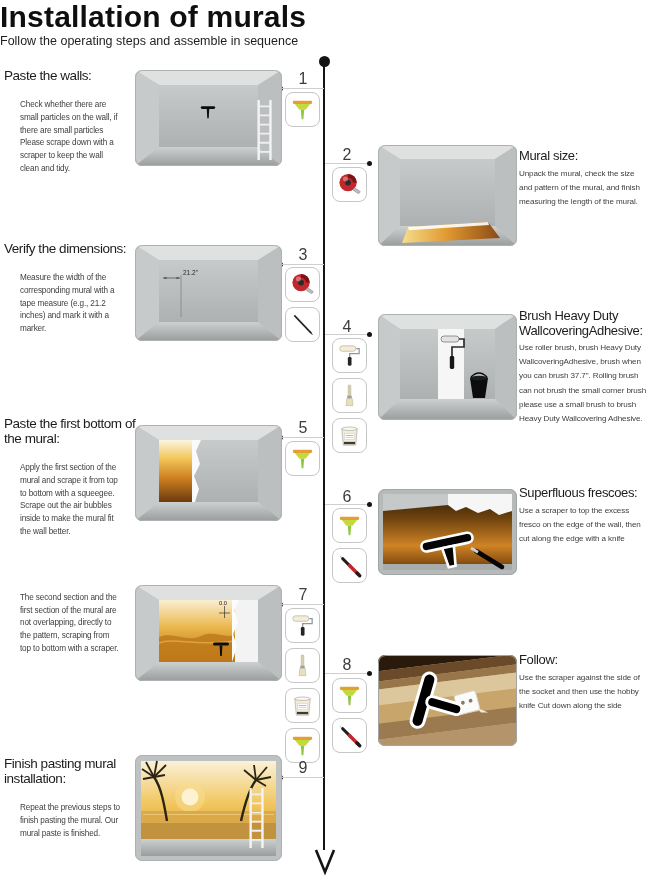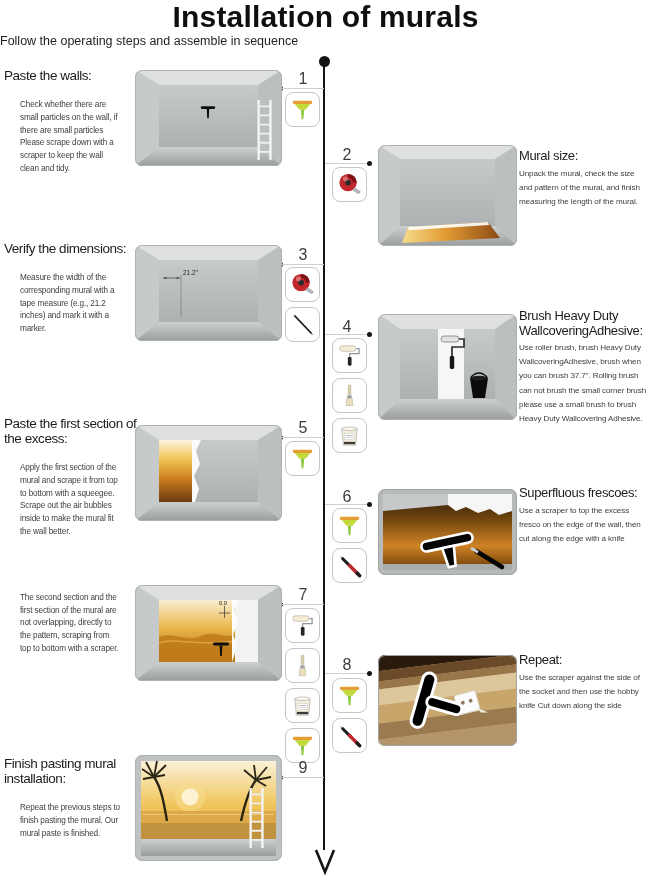--- a/index.html
+++ b/index.html
@@ -1,19 +1,19 @@
 <!DOCTYPE html>
 <html><head>
 <meta charset="utf-8">
 <style>
   html,body { margin:0; padding:0; background:#ffffff; }
   #canvas { position:relative; width:651px; height:879px; background:#fff;
             font-family:"Liberation Sans","DejaVu Sans",sans-serif; overflow:hidden; }
 
-  .page-title { position:absolute; top:0; left:0; width:100%; text-align:center;
+  .page-title { position:absolute; top:0; left:0; width:100%; 
                 font-size:30px; font-weight:700; color:#0f0f0f; letter-spacing:.2px; }
   .page-sub   { position:absolute; top:34px; left:0; width:100%; 
                 font-size:12.5px; color:#1e1e1e; }
 
   .vline  { position:absolute; left:323px; top:62px; width:2px; height:788px; background:#141414; }
   .vdot   { position:absolute; left:319px; top:56px; width:11px; height:11px; border-radius:50%; background:#141414; }
   .varrow { position:absolute; left:313px; top:843px; }
 
   .num { position:absolute; width:34px; text-align:center; font-size:16px; color:#3c3c3c; }
   .connector { position:absolute; height:1.3px; background:#cfcfcf; }
@@ -289,21 +289,21 @@
       </g>
     </g>
     <rect x=".5" y=".5" width="138" height="105" rx="7" fill="none" stroke="#aeb1b1"></rect>
   </svg>
   <div class="txt" style="left:519px;top:309px;width:129px">
     <h3 class="tR">Brush Heavy Duty WallcoveringAdhesive:</h3>
     <p class="bR">Use roller brush, brush Heavy Duty WallcoveringAdhesive, brush when you can brush 37.7". Rolling brush can not brush the small corner brush please use a small brush to brush Heavy Duty Wallcovering Adhesive.</p>
   </div>
 
   <div class="txt" style="left:4px;top:416px;width:134px">
-    <h3 class="tL">Paste the first section of the excess:</h3>
+    <h3 class="tL">Paste the first bottom of the mural:</h3>
     <p class="bL">Apply the first section of the mural and scrape it from top to bottom with a squeegee. Scrape out the air bubbles inside to make the mural fit the wall better.</p>
   </div>
   <div class="num" style="left:286px;top:419px">5</div>
   <div class="cdot" style="left:278px;top:435px"></div>
   <div class="connector" style="left:281px;top:437px;width:43px"></div>
   <div class="tools" style="left:285px;top:441px">
       <div class="tool-box">
         <svg width="27" height="27" viewBox="0 0 28 28">
           <use href="#icon-scraper"></use>
         </svg>
@@ -456,21 +456,21 @@
         <polygon points="98,56 107,63 100,61" fill="#f3efe2"></polygon>
       </g>
       <g transform="rotate(16 55 50)">
         <rect x="38" y="20" width="13" height="56" rx="6.5" fill="#000" stroke="#fff" stroke-width="3"></rect>
         <rect x="48" y="42" width="36" height="11" rx="5.5" fill="#000" stroke="#fff" stroke-width="3"></rect>
       </g>
     </g>
     <rect x=".5" y=".5" width="138" height="90" rx="7" fill="none" stroke="#a2a5a5"></rect>
   </svg>
   <div class="txt" style="left:519px;top:653px;width:129px">
-    <h3 class="tR">Repeat:</h3>
+    <h3 class="tR">Follow:</h3>
     <p class="bR">Use the scraper against the side of the socket and then use the hobby knife Cut down along the side</p>
   </div>
 
   <div class="txt" style="left:4px;top:756px;width:134px">
     <h3 class="tL">Finish pasting mural installation:</h3>
     <p class="bL">Repeat the previous steps to finish pasting the mural. Our mural paste is finished.</p>
   </div>
   <div class="num" style="left:286px;top:759px">9</div>
   <div class="cdot" style="left:278px;top:775px"></div>
   <div class="connector" style="left:281px;top:777px;width:43px"></div>

